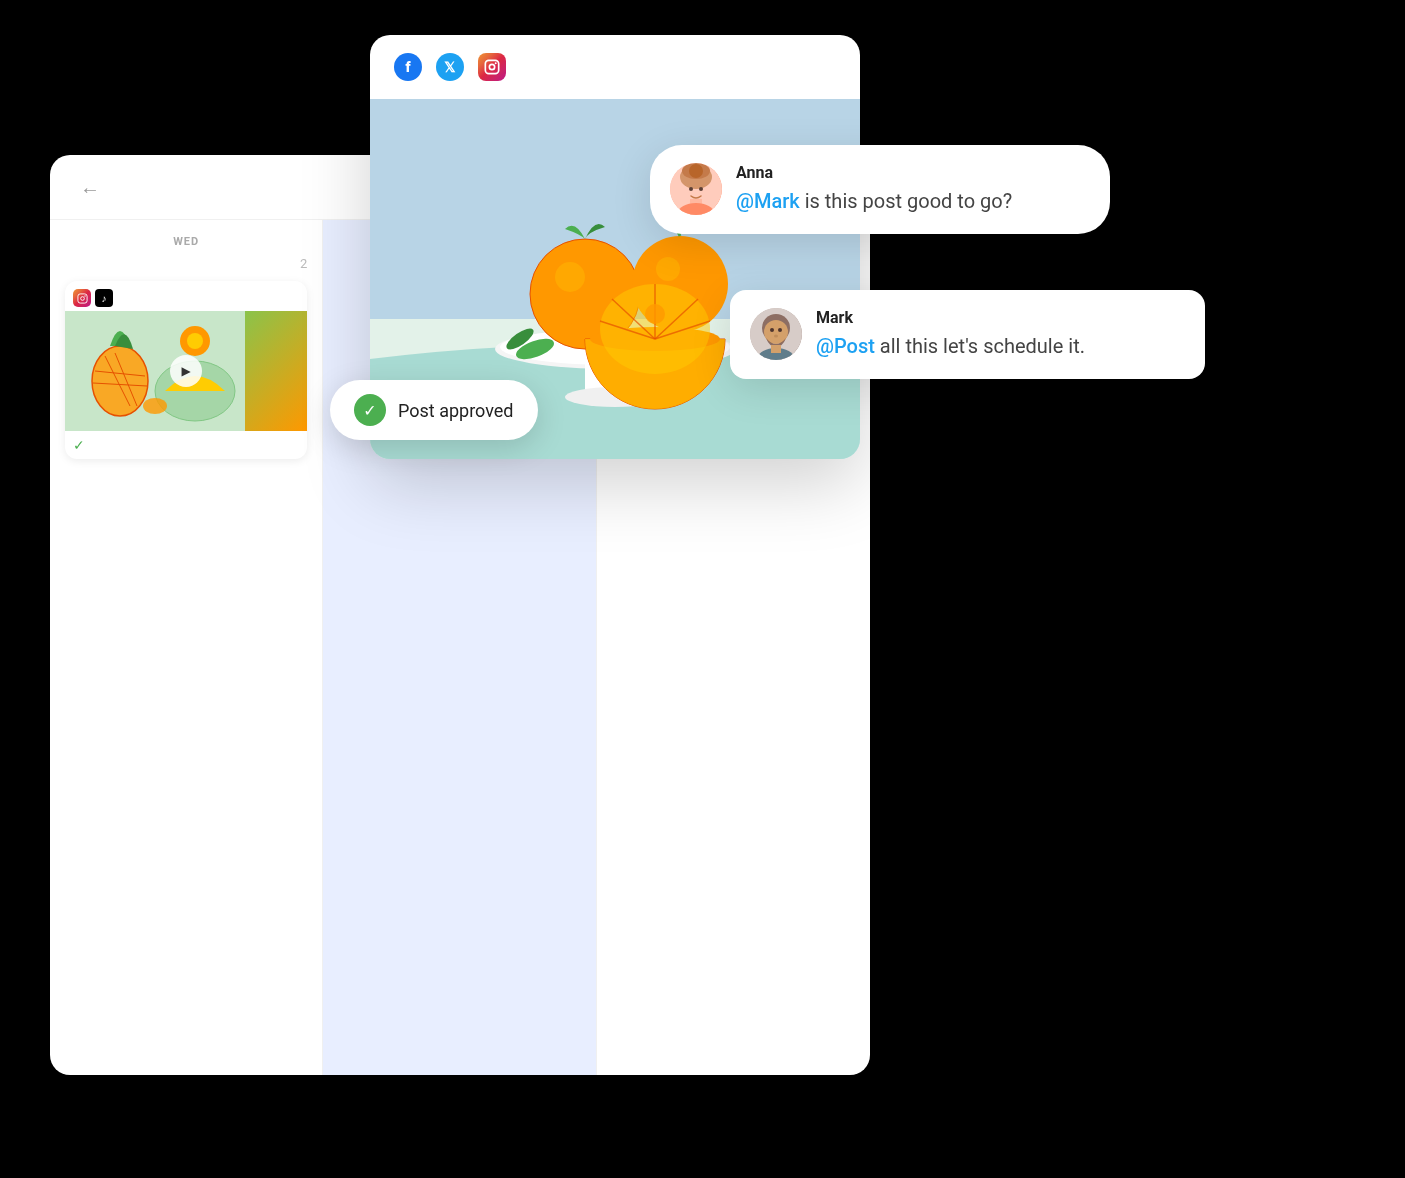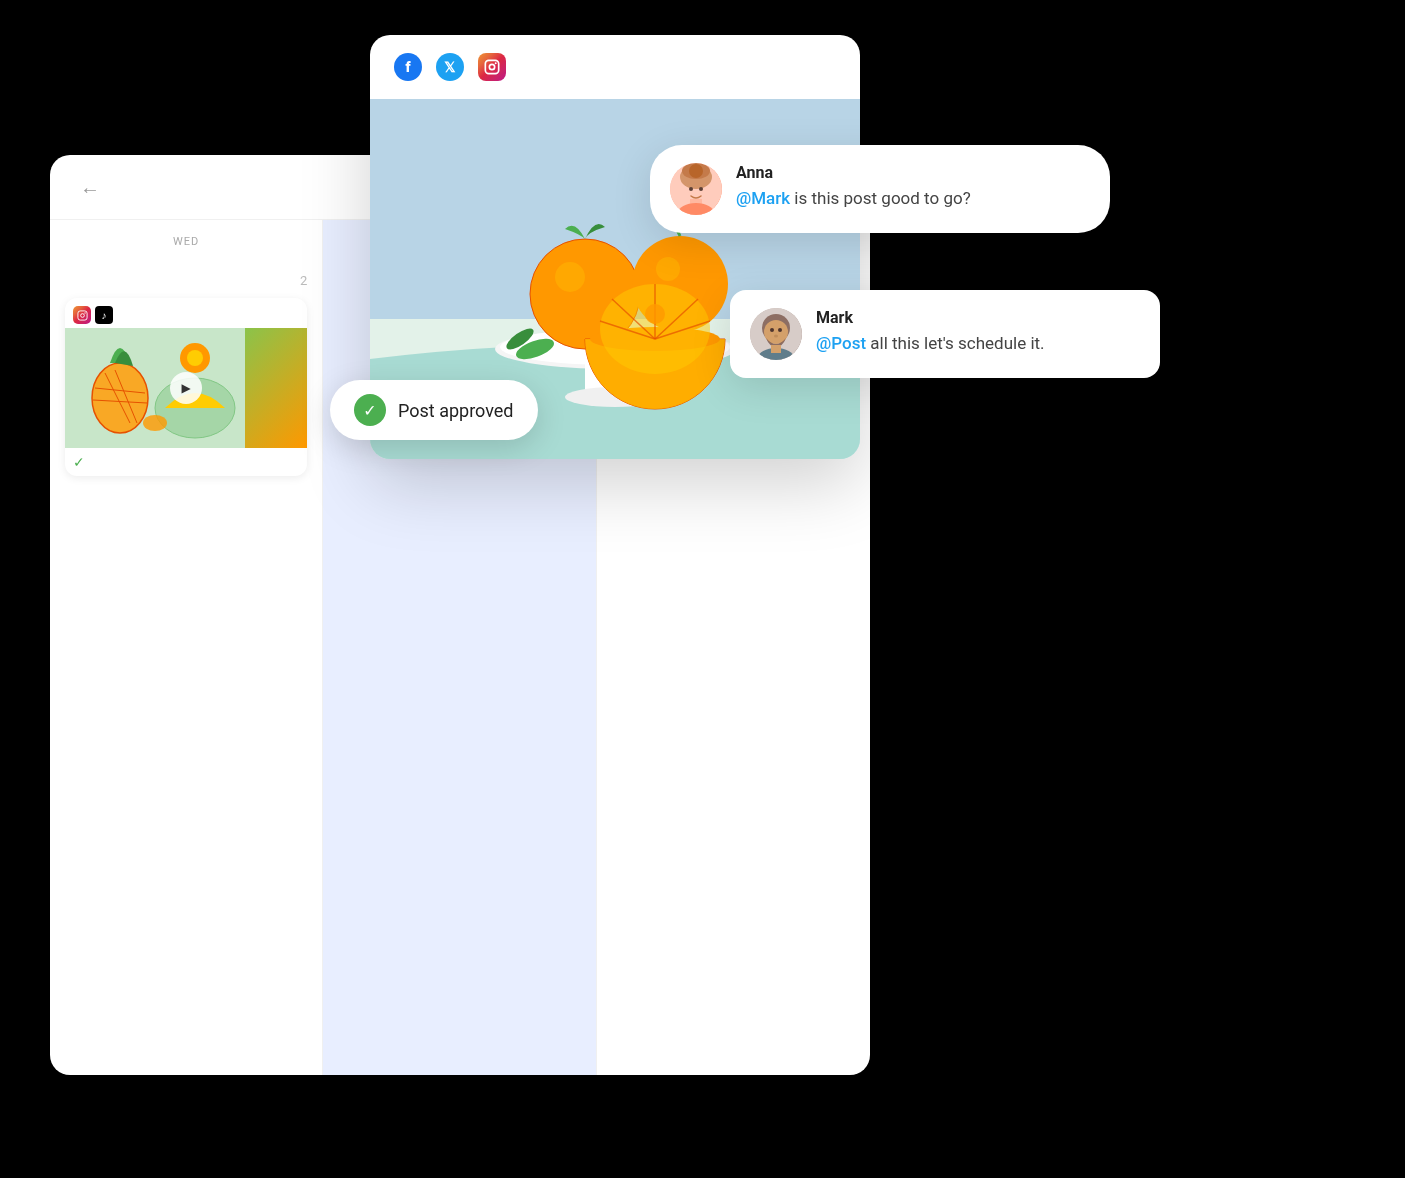--- a/index.html
+++ b/index.html
@@ -57,25 +57,25 @@
       position: relative;
     }
     .cal-col:last-child { border-right: none; }
 
     .cal-col.highlighted {
       background: #e8eeff;
     }
 
     .day-label {
       font-size: 11px;
-      font-weight: 400;
+      font-weight: 700;
       color: #aaa;
       letter-spacing: 1px;
       text-align: center;
-      margin-bottom: 25px;
+      margin-bottom: 8px;
     }
 
     .day-number {
       font-size: 13px;
       color: #bbb;
       text-align: right;
       margin-bottom: 10px;
     }
 
     
@@ -233,21 +233,21 @@
       display: flex;
       gap: 14px;
       align-items: flex-start;
       z-index: 30;
     }
 
     .chat-card-mark {
       position: absolute;
       top: 290px;
       left: 730px;
-      width: 430px;
+      width: 475px;
       background: #fff;
       border-radius: 16px;
       box-shadow: 0 10px 40px rgba(0,0,0,0.12);
       padding: 18px 20px;
       display: flex;
       gap: 14px;
       align-items: flex-start;
       z-index: 30;
     }
 
@@ -265,21 +265,21 @@
 
     .chat-content {}
     .chat-name {
       font-size: 16px;
       font-weight: 700;
       color: #222;
       margin-bottom: 4px;
     }
 
     .chat-message {
-      font-size: 17px;
+      font-size: 20px;
       color: #444;
       line-height: 1.5;
     }
 
     .mention {
       color: #1da1f2;
       font-weight: 500;
     }
 
     

